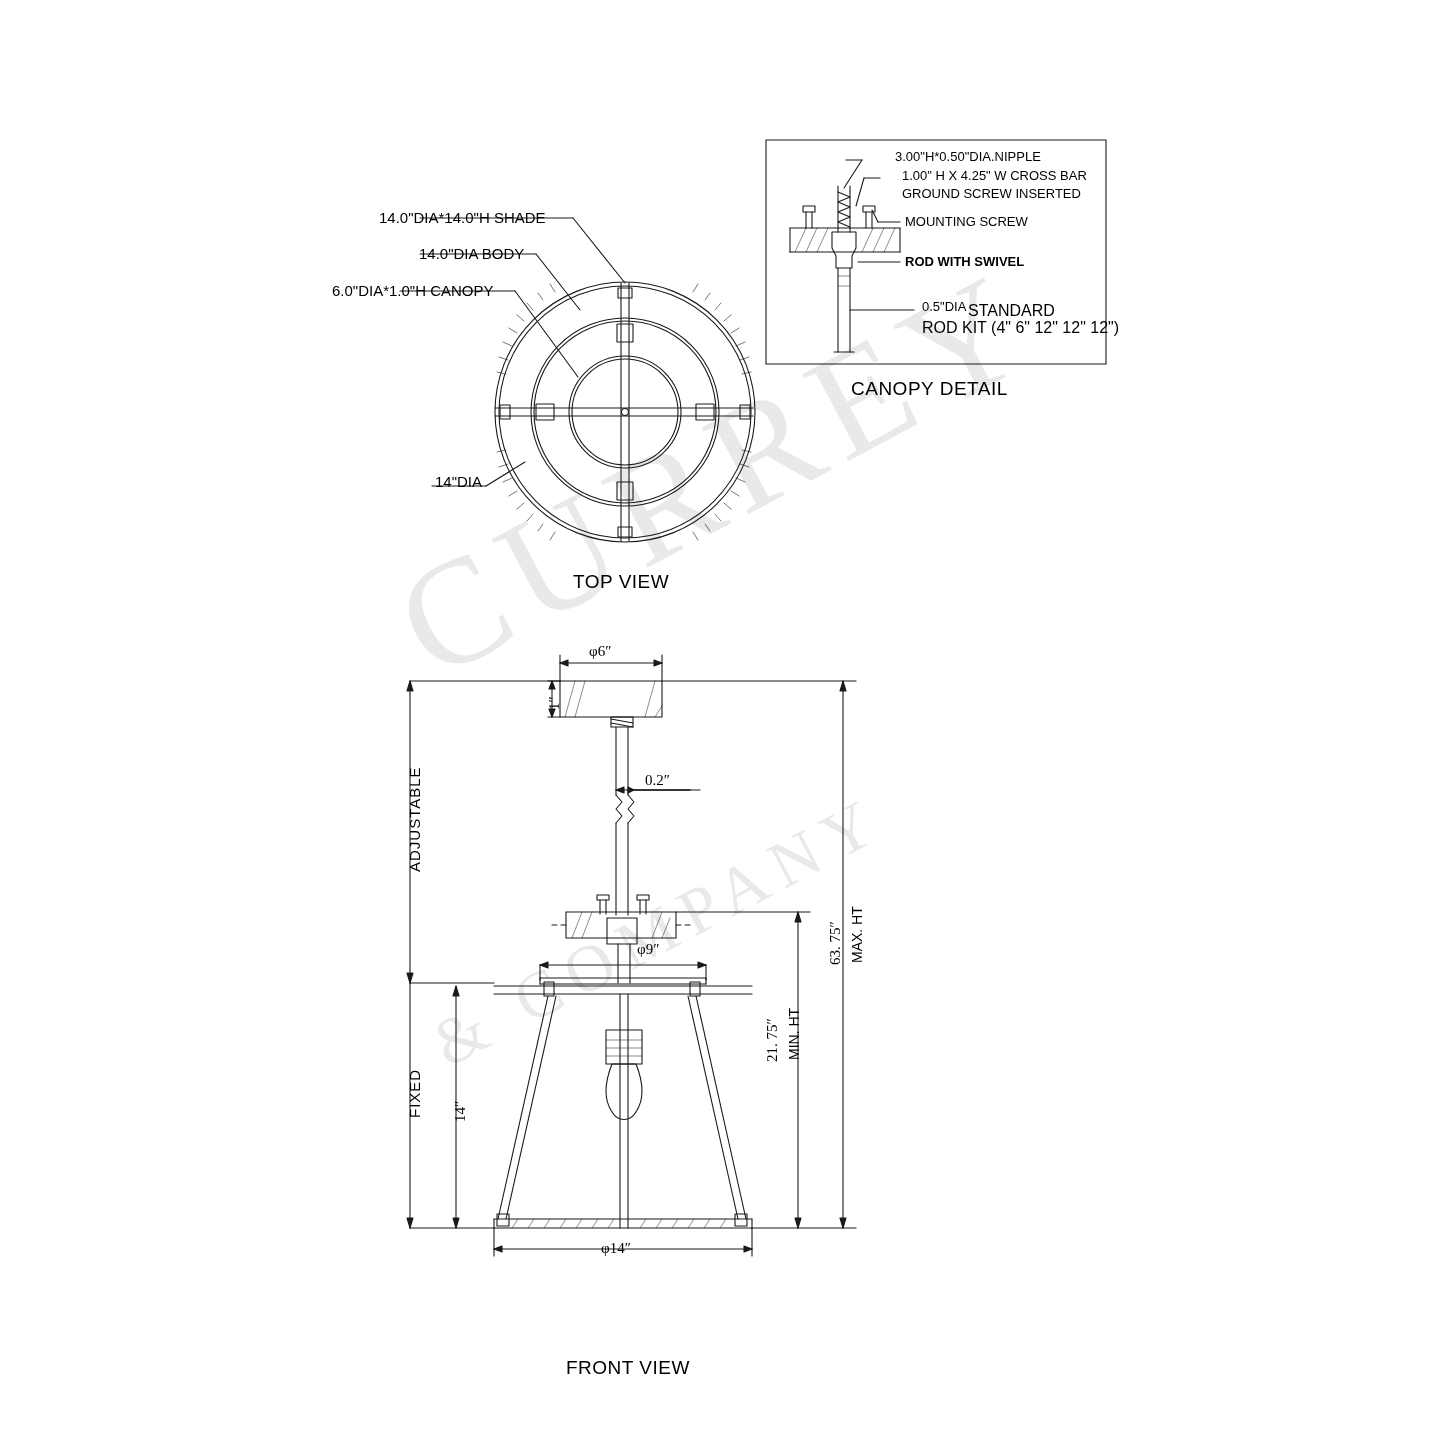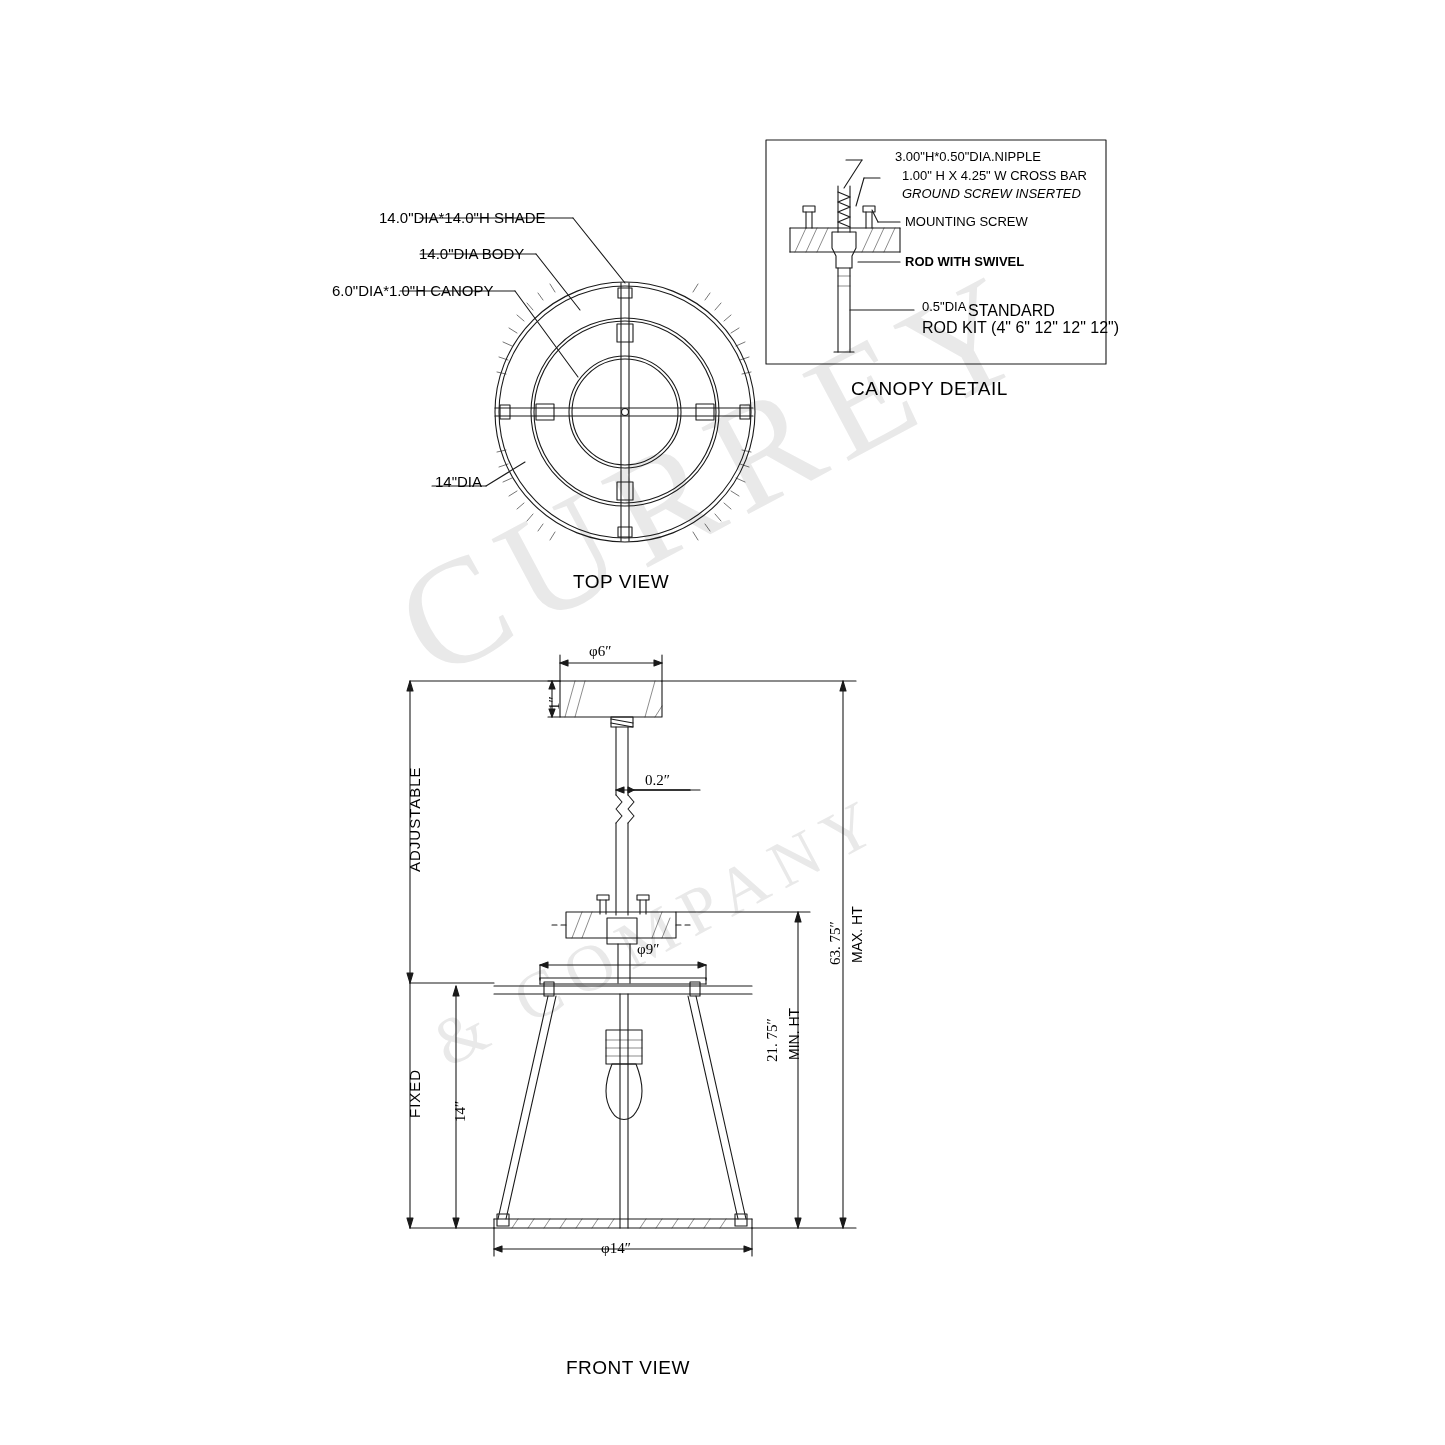--- a/index.html
+++ b/index.html
@@ -351,21 +351,21 @@
   </svg>
 
   <div class="lbl" style="left:379px; top:209px;">14.0"DIA*14.0"H SHADE</div>
   <div class="lbl" style="left:419px; top:245px;">14.0"DIA BODY</div>
   <div class="lbl" style="left:332px; top:282px;">6.0"DIA*1.0"H CANOPY</div>
   <div class="lbl" style="left:435px; top:473px;">14"DIA</div>
   <div class="lbl view-title" style="left:573px; top:571px;">TOP VIEW</div>
 
   <div class="lbl small" style="left:895px; top:150px;">3.00"H*0.50"DIA.NIPPLE</div>
   <div class="lbl small" style="left:902px; top:169px;">1.00" H X 4.25" W CROSS BAR</div>
-  <div class="lbl small" style="left:902px; top:187px;font-style:italic;">GROUND SCREW INSERTED</div>
+  <div class="lbl small" style="left:902px; top:187px;">GROUND SCREW INSERTED</div>
   <div class="lbl small" style="left:905px; top:215px;">MOUNTING SCREW</div>
   <div class="lbl small" style="left:905px; top:255px;font-weight:bold;">ROD WITH SWIVEL</div>
   <div class="lbl small" style="left:922px; top:300px;">0.5"DIA</div>
   <div class="lbl tiny" style="left:968px; top:302px;">STANDARD</div>
   <div class="lbl tiny" style="left:922px; top:319px;">ROD KIT (4" 6" 12" 12" 12")</div>
   <div class="lbl view-title" style="left:851px; top:378px;">CANOPY DETAIL</div>
 
   <div class="lbl mono" style="left:589px; top:643px;">φ6″</div>
 
   <div class="lbl mono rot90" style="left:546px; top:710px;">1″</div>

